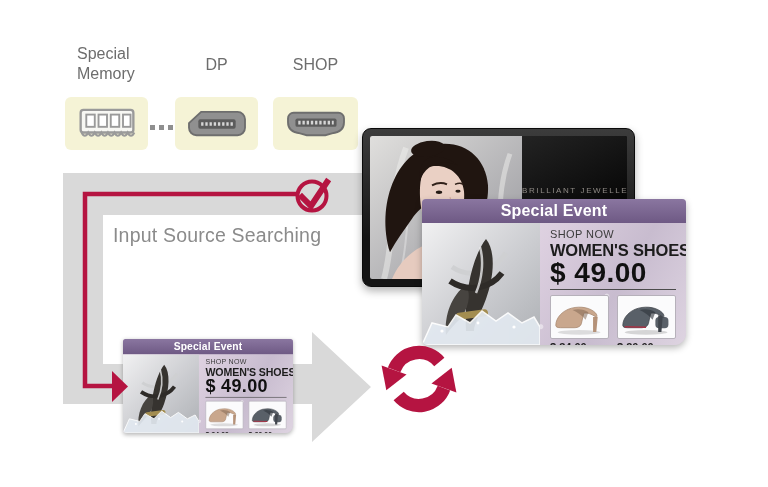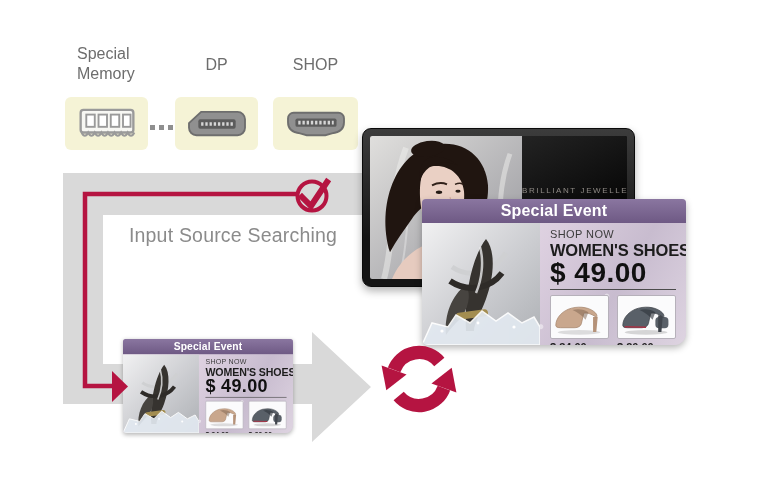--- a/index.html
+++ b/index.html
@@ -17,21 +17,21 @@
   .port-label.center{text-align:center;}
   .src-box{
     position:absolute;top:97px;height:53px;background:#f5f3d6;
     border-radius:6px;display:flex;align-items:center;justify-content:center;z-index:2;
   }
   .dots{position:absolute;left:150px;top:125px;display:flex;gap:4px;z-index:2;}
   .dots span{width:5px;height:5px;background:#8f8f8f;display:block;}
 
   
   .flow-label{
-    left:113px;top:224px;width:240px;text-align:center;
+    left:113px;top:224px;width:240px;text-align:left;
     color:#8b8b8b;font-size:19.5px;z-index:2;letter-spacing:.2px;
   }
 
   
   .monitor{
     left:362px;top:128px;width:273px;height:159px;box-sizing:border-box;
     background:linear-gradient(180deg,#3c3c3c,#141414 70%);
     border:1px solid #0a0a0a;border-radius:9px;padding:7px;
     box-shadow:0 4px 9px rgba(0,0,0,.30);z-index:2;
   }

